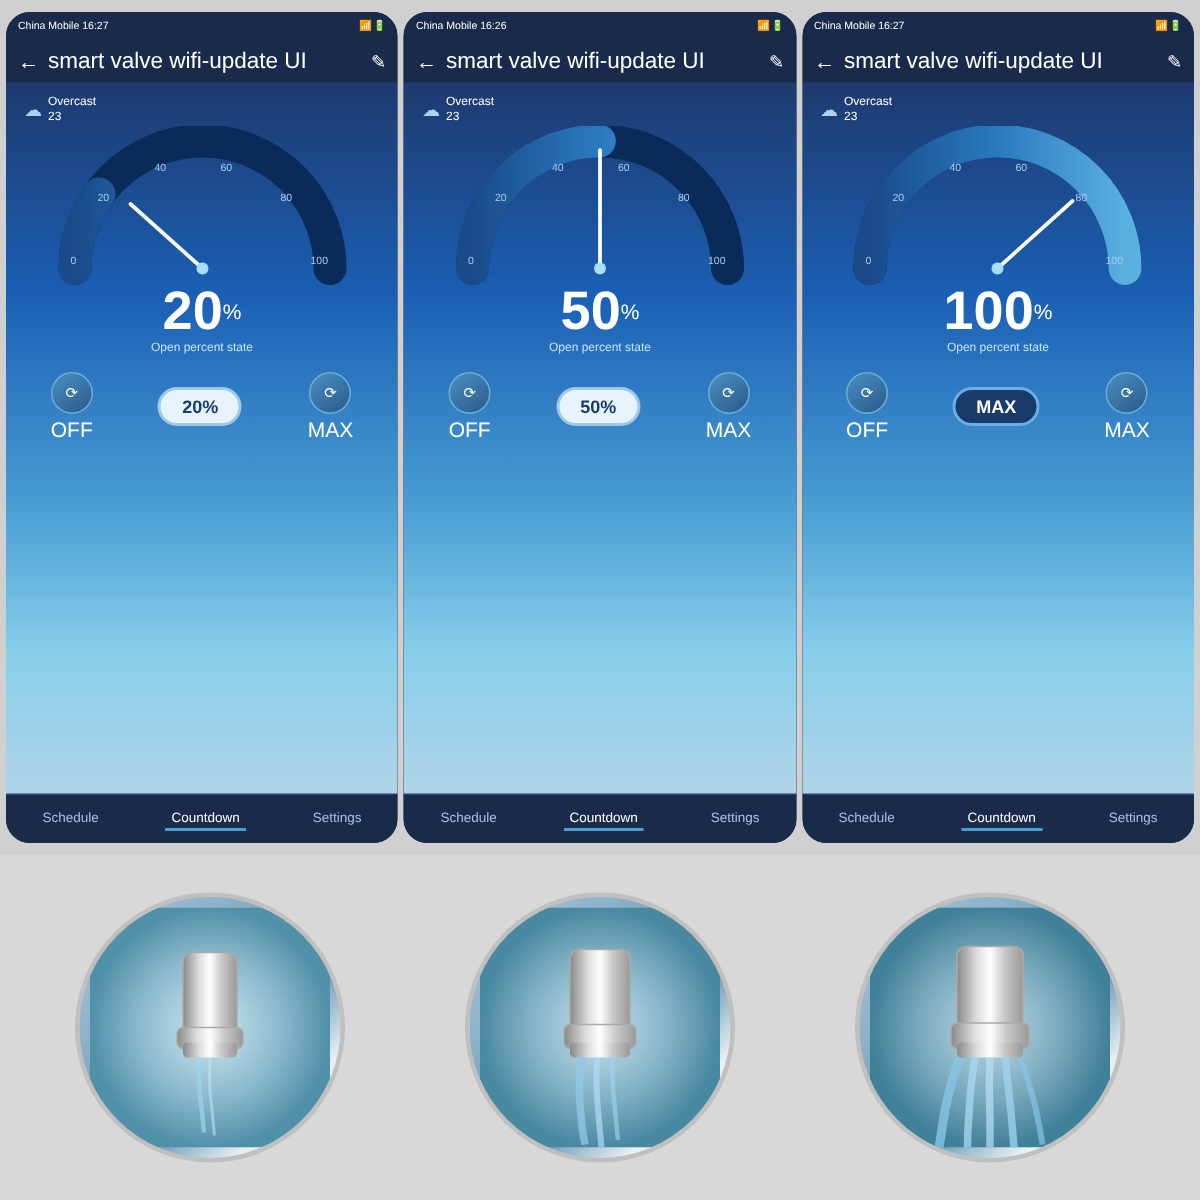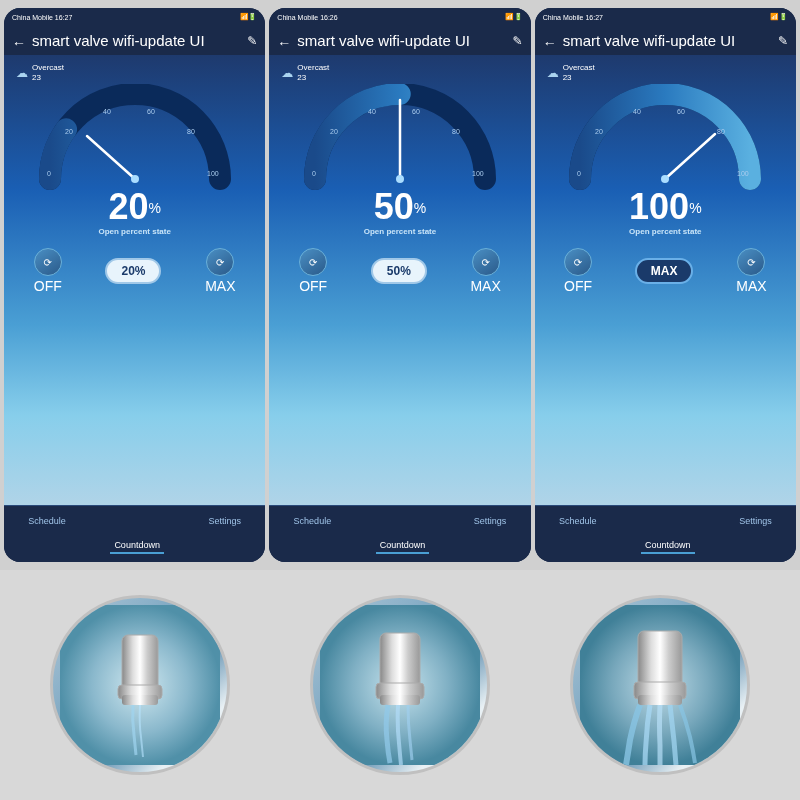--- a/index.html
+++ b/index.html
@@ -138,21 +138,20 @@
     .percent-sign {
       color: #fff;
       font-size: 14px;
       vertical-align: super;
     }
 
     .percent-label {
       color: #c8e4f8;
       font-size: 8px;
       margin-top: 2px;
-      font-weight: bold;
     }
 
     
     .controls-row {
       display: flex;
       align-items: center;
       justify-content: space-around;
       width: 100%;
       padding: 8px 4px;
       margin-top: 4px;
@@ -213,21 +212,20 @@
     .tab-item {
       color: #a0c4e8;
       font-size: 9px;
       text-align: center;
       padding: 2px 4px;
     }
 
     .tab-item.active {
       color: #fff;
       border-bottom: 2px solid #4a9fd4;
-      margin-top: 24px;
     }
 
     
     .images-row {
       display: flex;
       flex-direction: row;
       width: 800px;
       height: 230px;
       background: #d8d8d8;
       justify-content: space-around;

